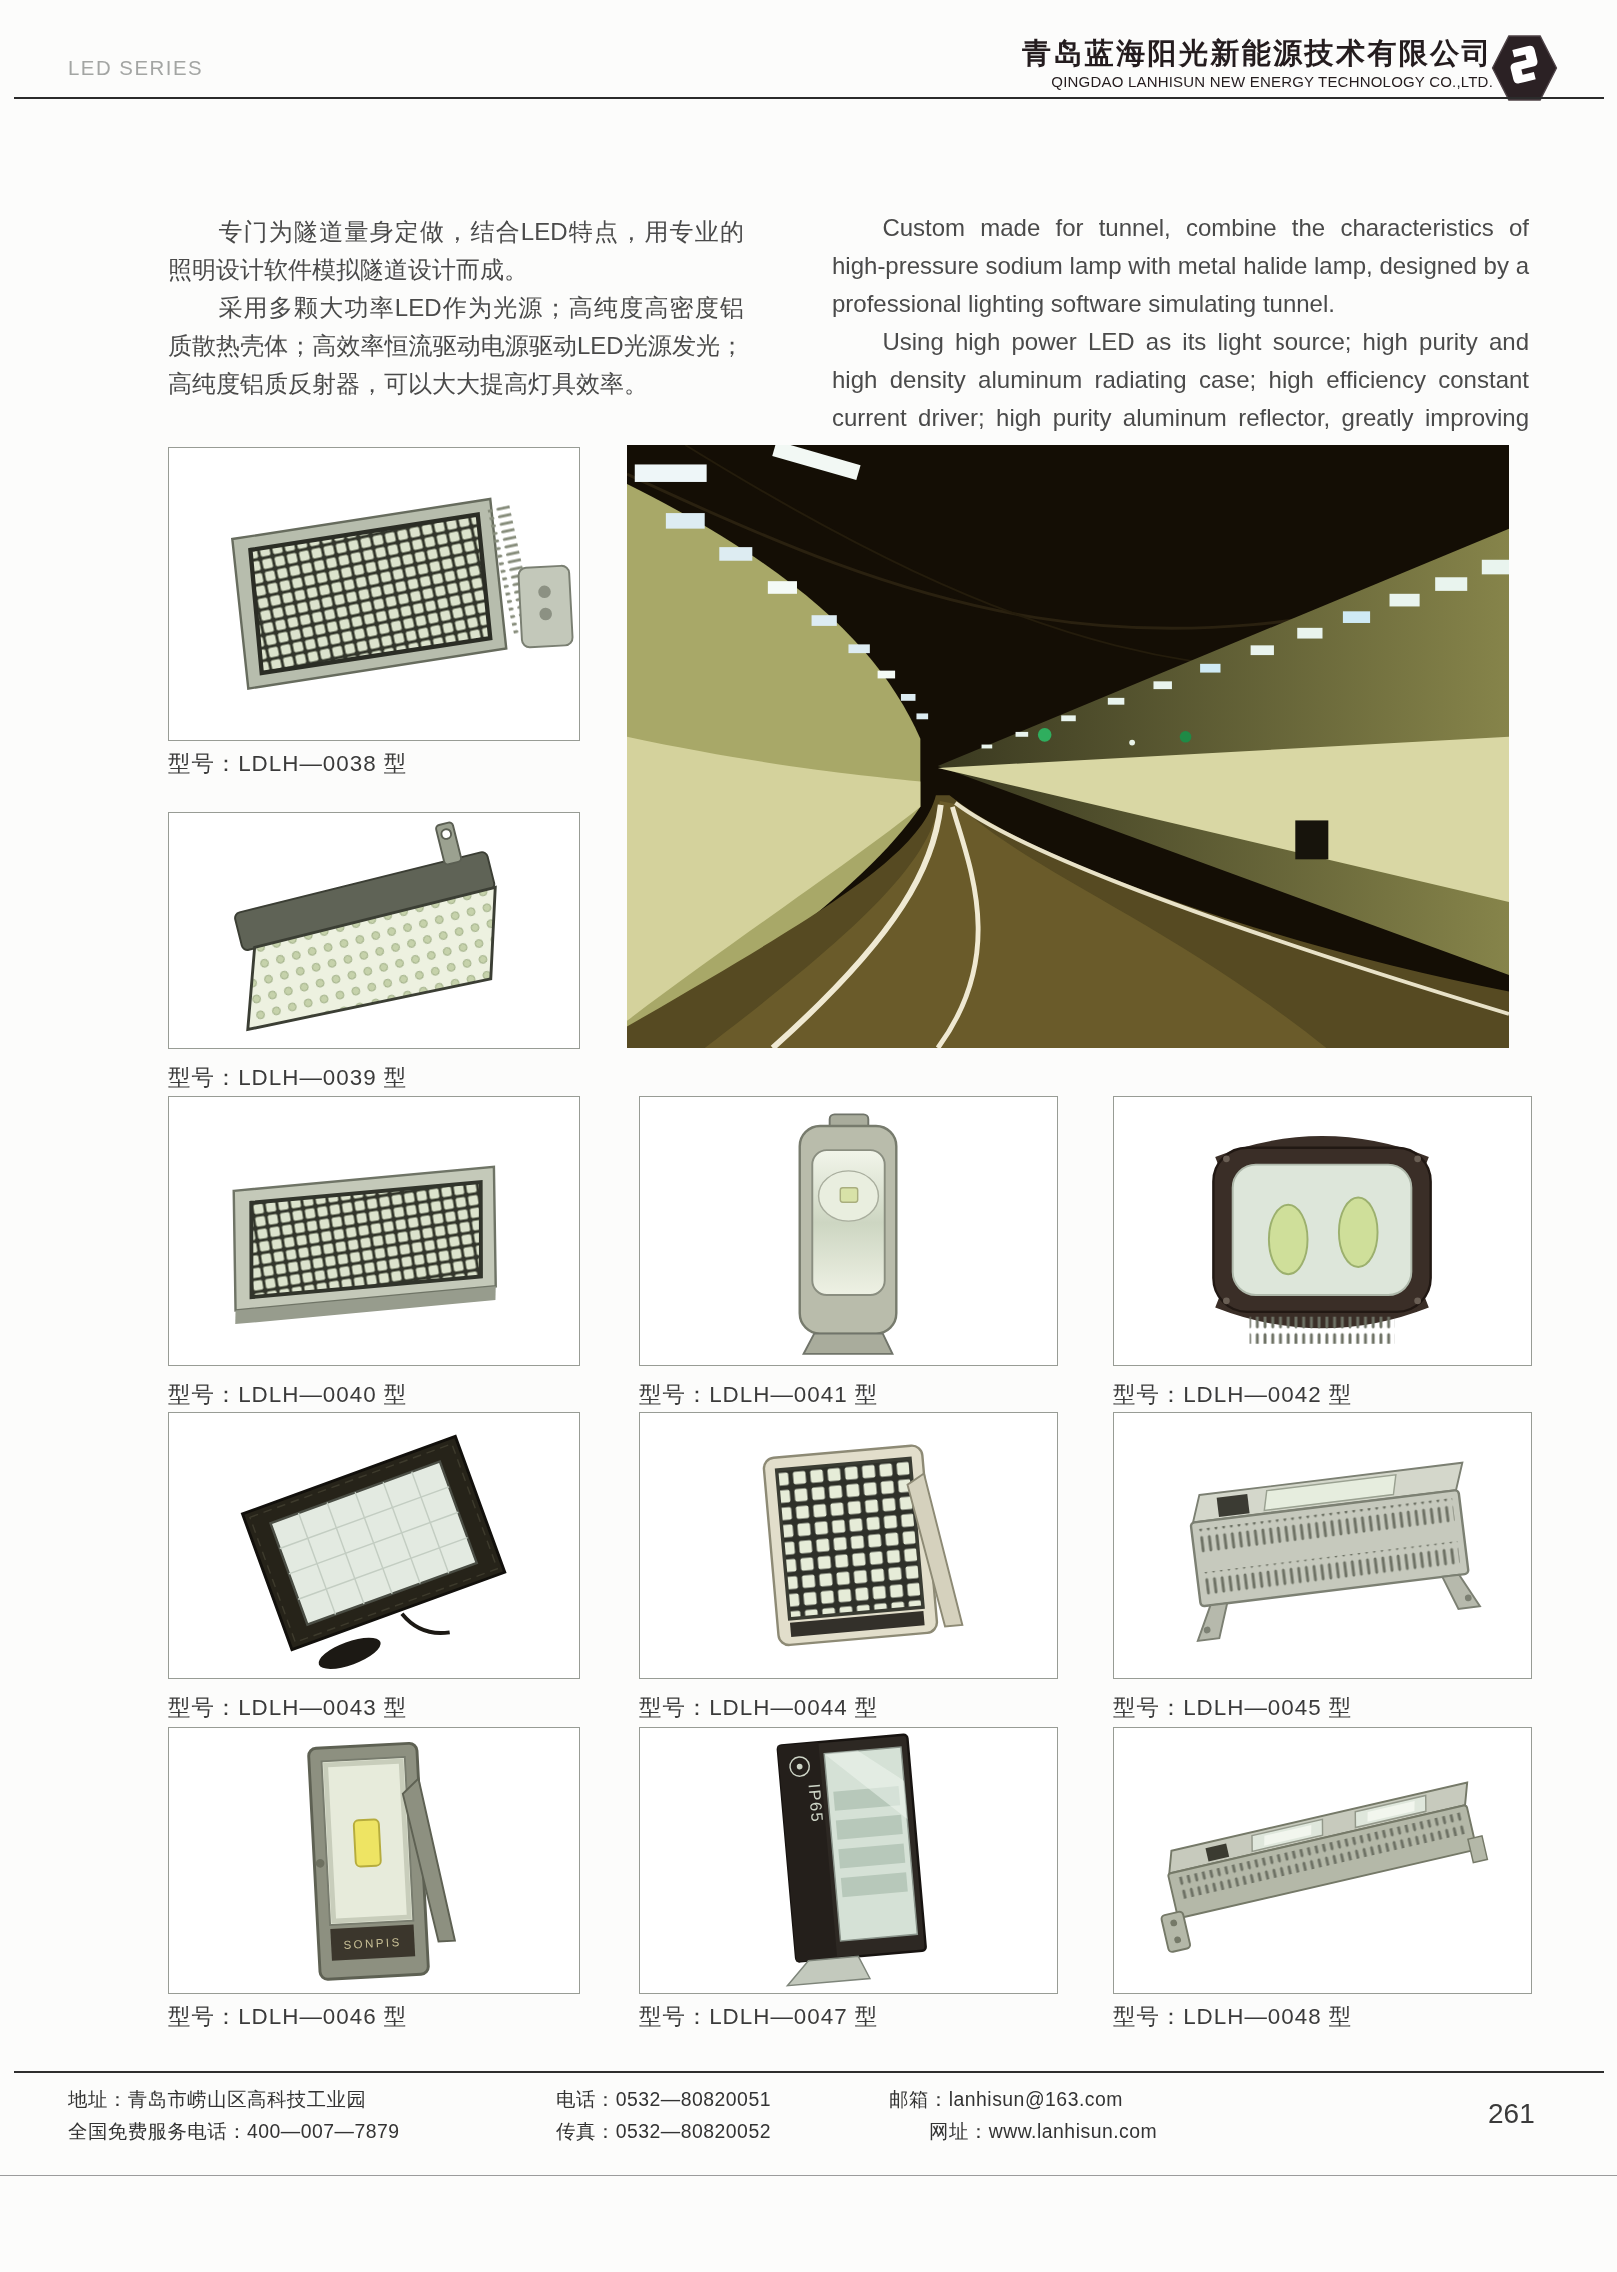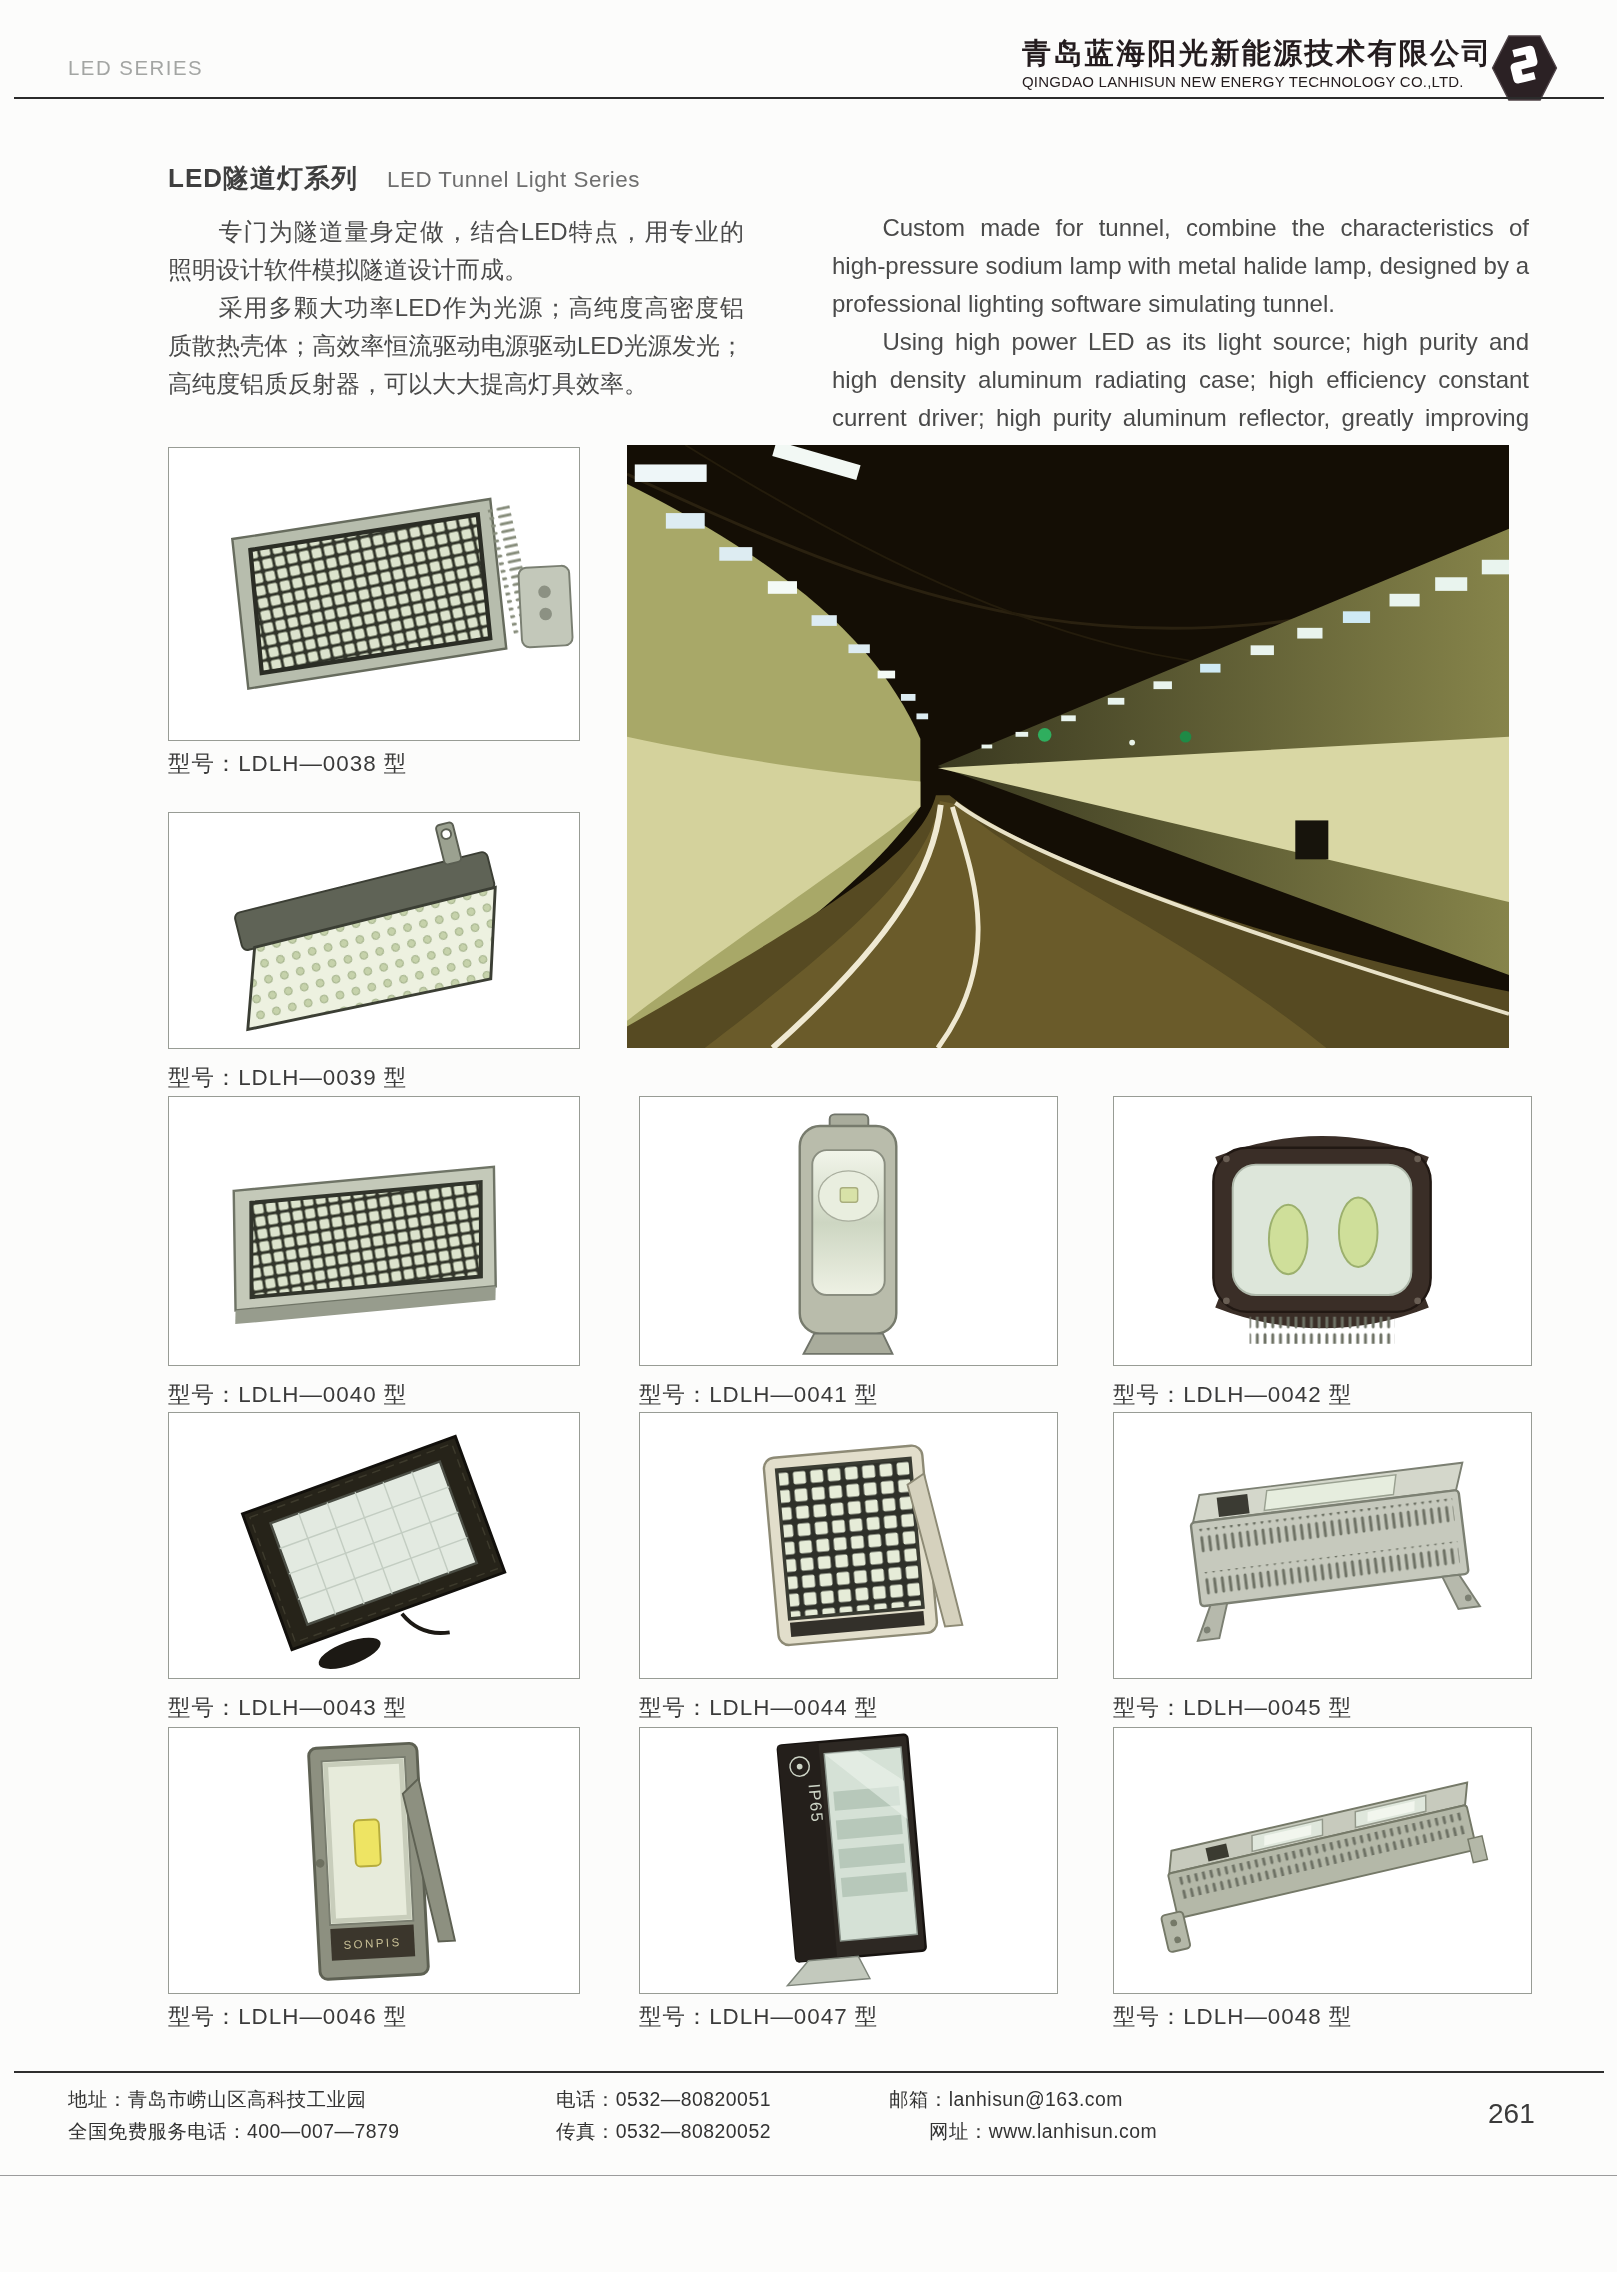--- a/index.html
+++ b/index.html
@@ -3,21 +3,21 @@
 <meta charset="utf-8">
 <style>
   html,body{margin:0;padding:0;background:#dcdcdc;}
   .page{
     position:relative;width:1617px;height:2273px;background:#fcfcfb;
     font-family:"Liberation Sans", sans-serif;color:#3b3b3b;overflow:hidden;
   }
   .abs{position:absolute;}
   
   .series-label{left:68px;top:57px;font-size:20.4px;letter-spacing:1.5px;color:#a3a5a3;}
-  .company{right:124px;top:38px;}
+  .company{right:124px;top:38px;text-align:right;}
   .company-cn{font-size:29px;font-weight:bold;color:#241c1e;letter-spacing:2.4px;line-height:1.1;}
   .company-en{font-size:15px;color:#241c1e;letter-spacing:0.2px;margin-top:3px;}
   .logo{left:1488px;top:34px;width:73px;height:68px;}
   .header-rule{left:13.6px;top:97px;width:1590px;height:2.4px;background:#2b2b2b;}
   
   .title-row{left:168px;top:161px;}
   .title-cn{font-size:26px;font-weight:bold;color:#3f3f3f;letter-spacing:1px;}
   .title-en{font-size:22.4px;color:#6e6e6e;margin-left:29px;letter-spacing:0.5px;}
   .intro{font-size:24px;line-height:1.58;color:#4a4a4a;text-align:justify;}
   .intro p{margin:0;text-indent:2.1em;}
@@ -78,23 +78,20 @@
     <div class="company-en">QINGDAO LANHISUN NEW ENERGY TECHNOLOGY CO.,LTD.</div>
   </div>
   <svg class="abs logo" viewBox="0 0 100 100">
     <polygon points="27,3 73,3 97,50 73,97 27,97 3,50" fill="#2b2124" stroke="#4d4246" stroke-width="2"></polygon>
     <g transform="rotate(-14 50 50)" fill="#ffffff">
       <path d="M30,63 L30,47 Q30,39 38,39 L56,39 L56,31 L39,31 L39,20 L63,20 Q71,20 71,28 L71,43 Q71,51 63,51 L45,51 L45,59 L62,59 L62,70 L37,70 Q30,70 30,63 Z"></path>
     </g>
   </svg>
   <div class="abs header-rule"></div>
 
-  <div class="abs title-row">
-    <span class="title-cn">LED隧道灯系列</span><span class="title-en">LED Tunnel Light Series</span>
-  </div>
 
   <div class="abs intro intro-cn">
     <p>专门为隧道量身定做，结合LED特点，用专业的照明设计软件模拟隧道设计而成。</p>
     <p>采用多颗大功率LED作为光源；高纯度高密度铝质散热壳体；高效率恒流驱动电源驱动LED光源发光；高纯度铝质反射器，可以大大提高灯具效率。</p>
   </div>
   <div class="abs intro intro-en">
     <p>Custom made for tunnel, combine the characteristics of high-pressure sodium lamp with metal halide lamp, designed by a professional lighting software simulating tunnel.</p>
     <p>Using high power LED as its light source; high purity and high density aluminum radiating case; high efficiency constant current driver; high purity aluminum reflector, greatly improving the lighting efficiency.</p>
   </div>
 

